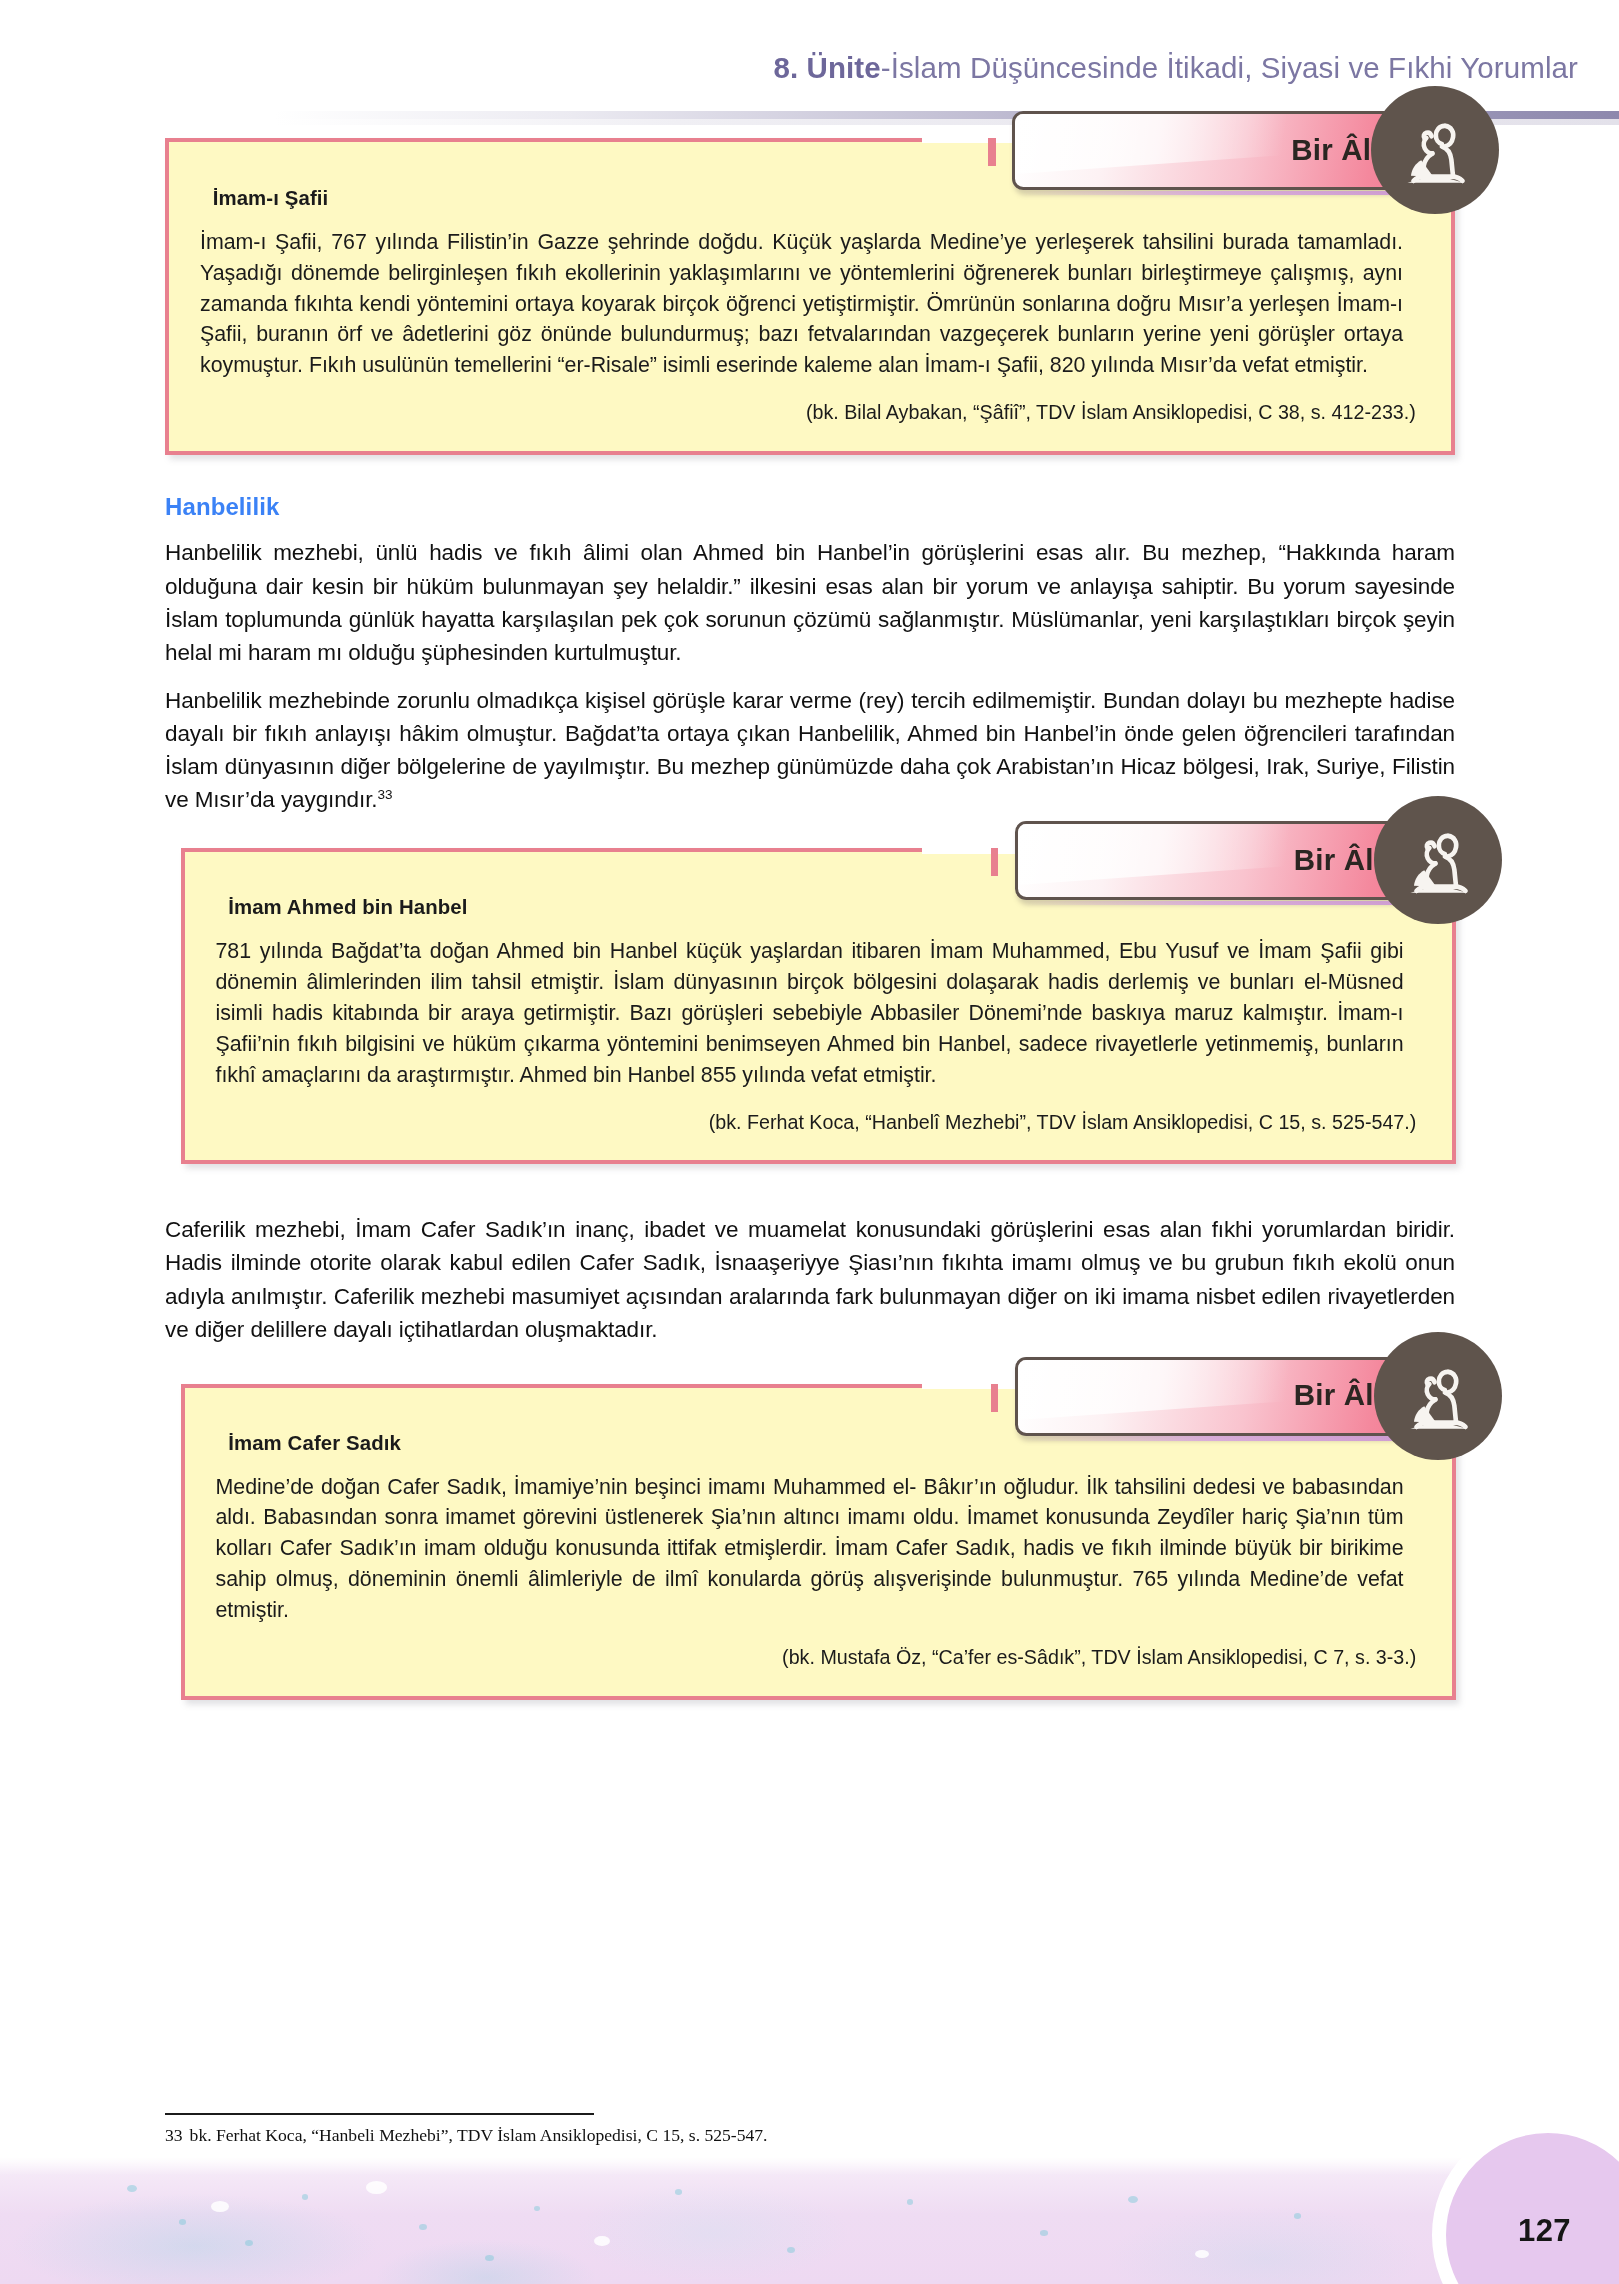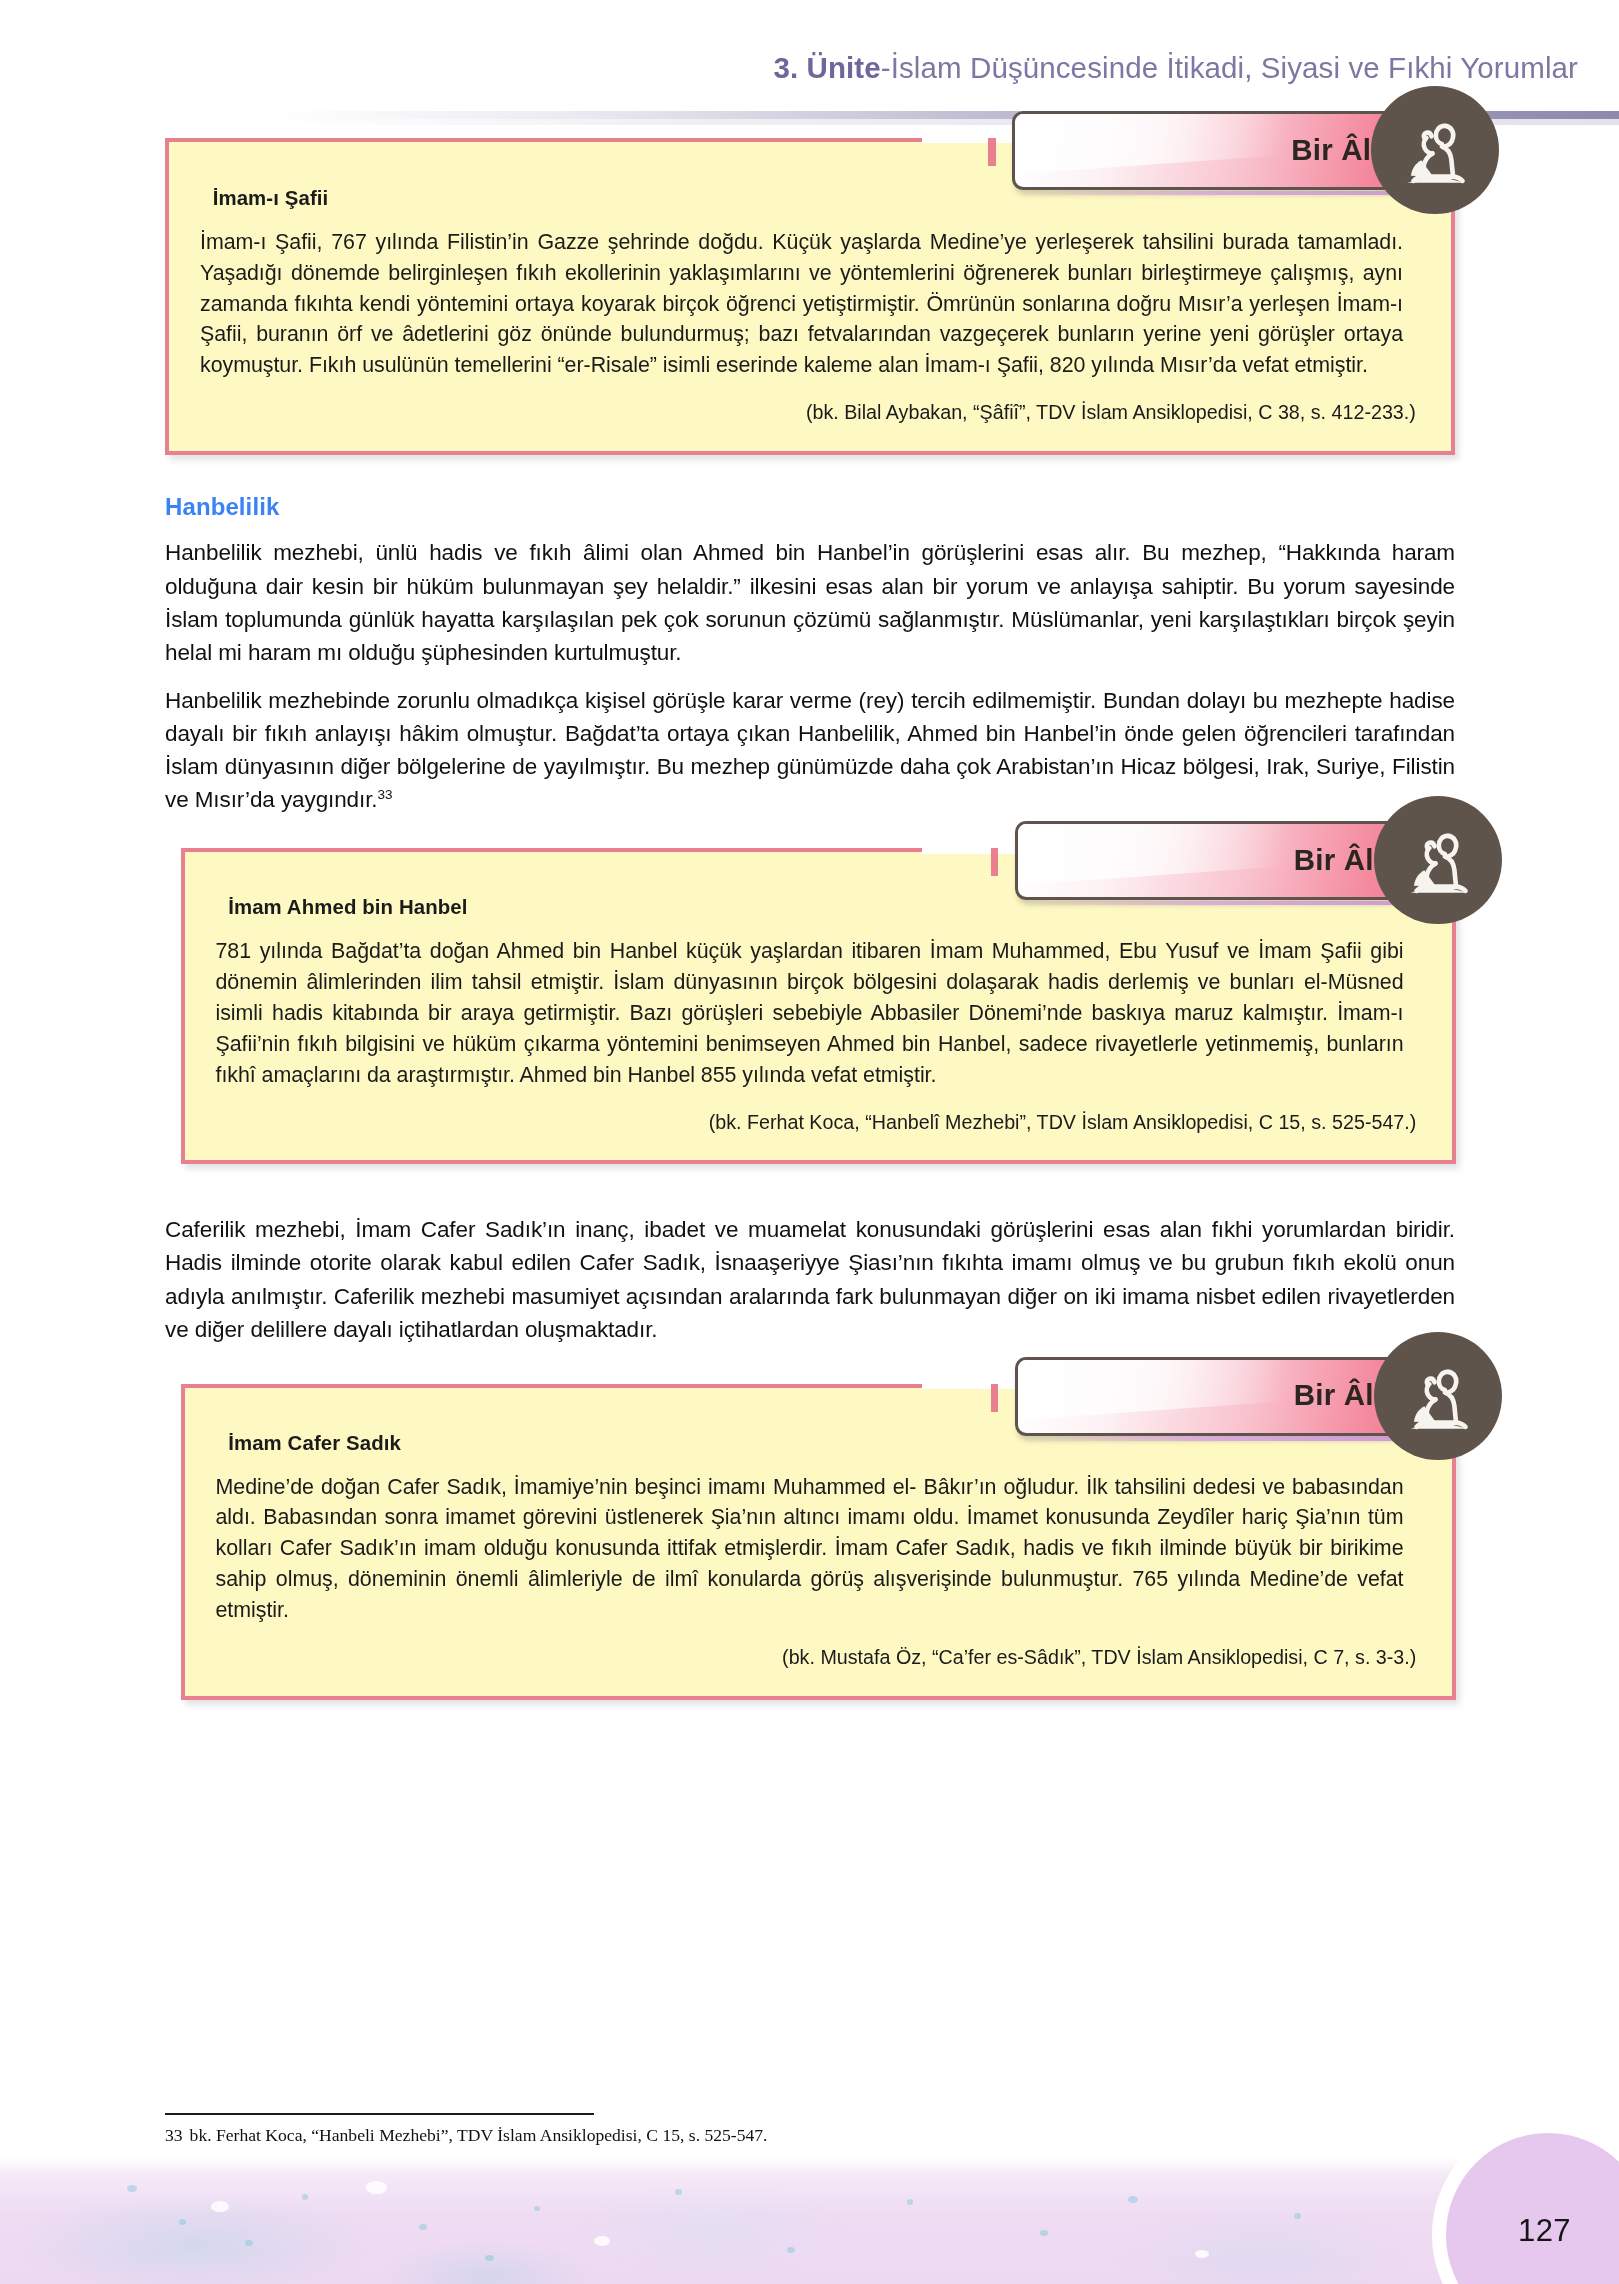--- a/index.html
+++ b/index.html
@@ -236,32 +236,32 @@
     border-radius:50%;
     border:14px solid #ffffff;
     background:#e6c8ee;
     box-sizing:border-box;
     z-index:3;
   }
   .page-no{
     position:absolute;
     right:49px; bottom:35px;
     font-size:31px;
-    font-weight:400;
+    font-weight:700;
     color:#161616;
     z-index:4;
     letter-spacing:0.4px;
   }
 </style>
 </head>
 <body>
 
 <div class="page-header">
   <div class="header-title">
-    <b>3. Ünite</b><span>-İslam Düşüncesinde İtikadi, Siyasi ve Fıkhi Yorumlar</span>
+    <b>8. Ünite</b><span>-İslam Düşüncesinde İtikadi, Siyasi ve Fıkhi Yorumlar</span>
   </div>
   <div class="header-rule"></div>
   <div class="header-rule-shadow"></div>
 </div>
 
 <div class="content">
 
   <div class="alim-block" style="margin-bottom:38px;">
     <div class="alim-stem" style="left:823px;"></div>
 

